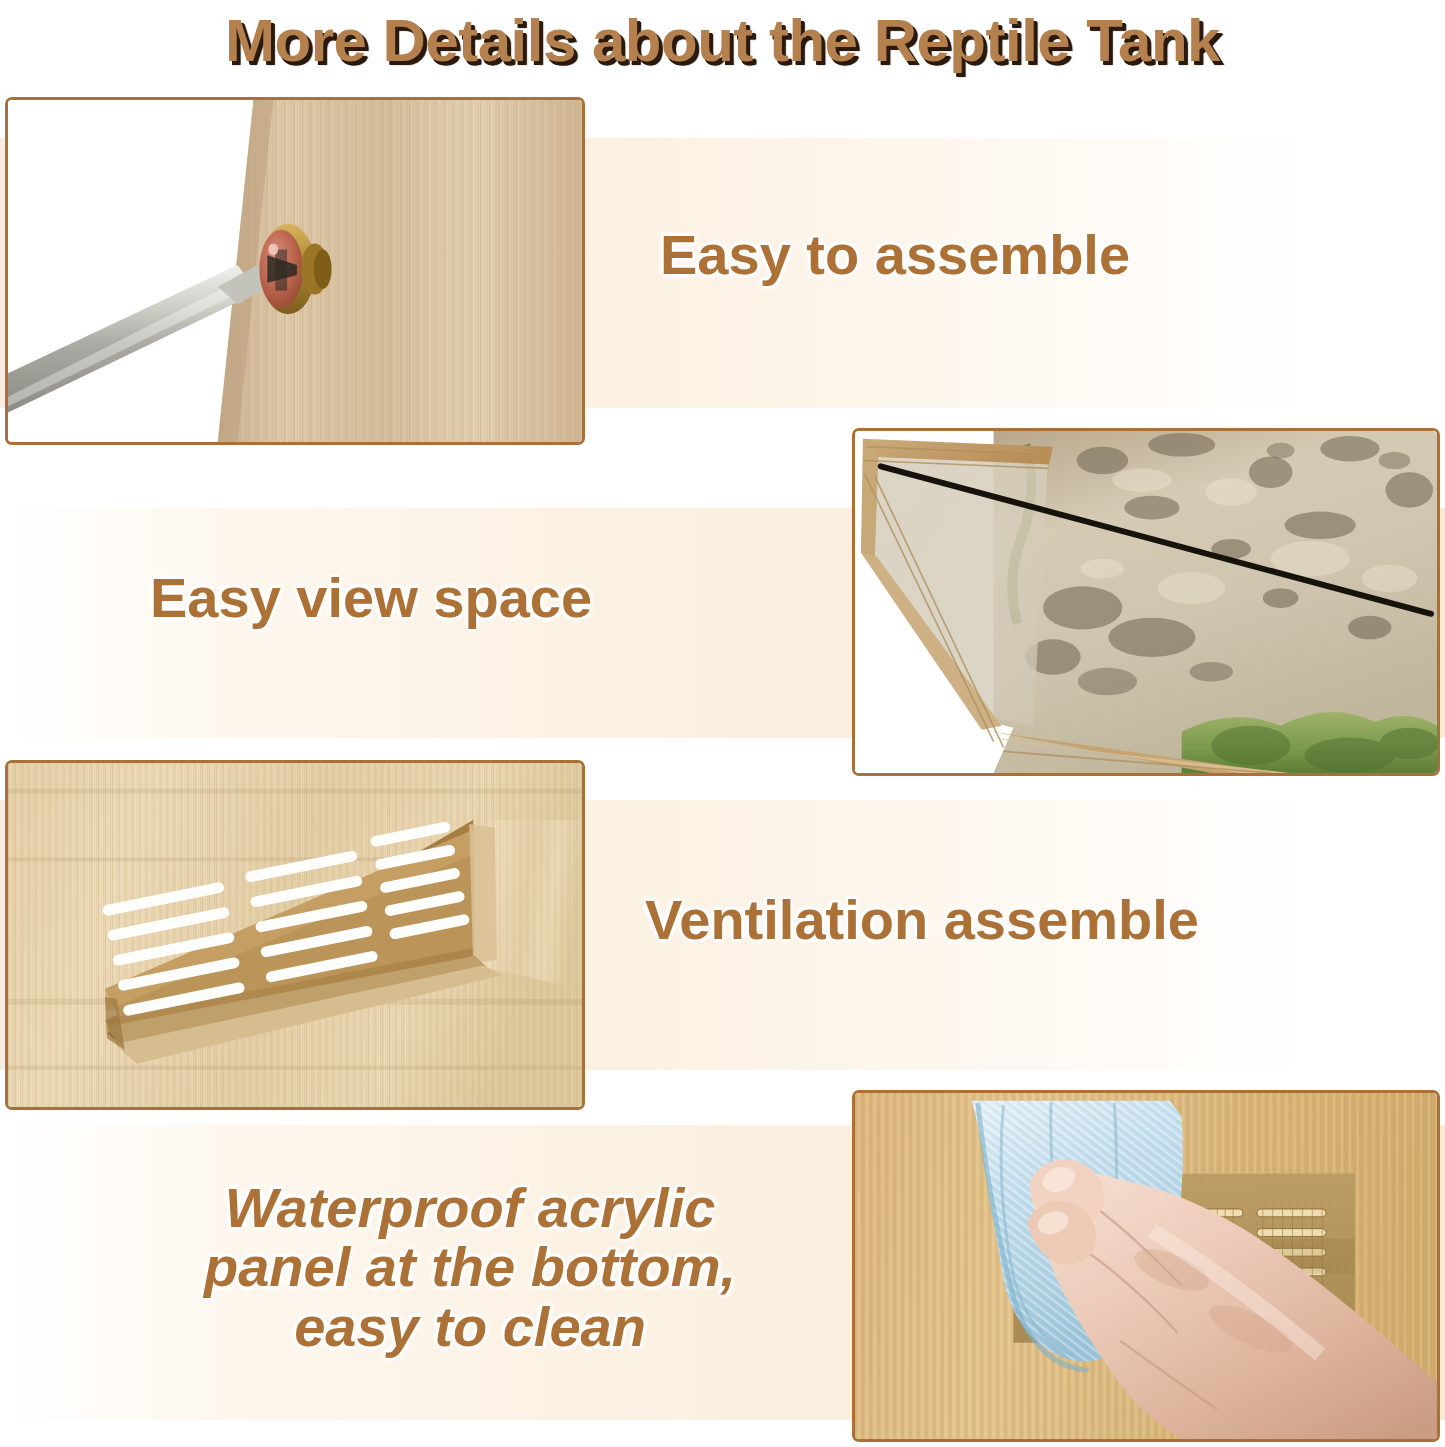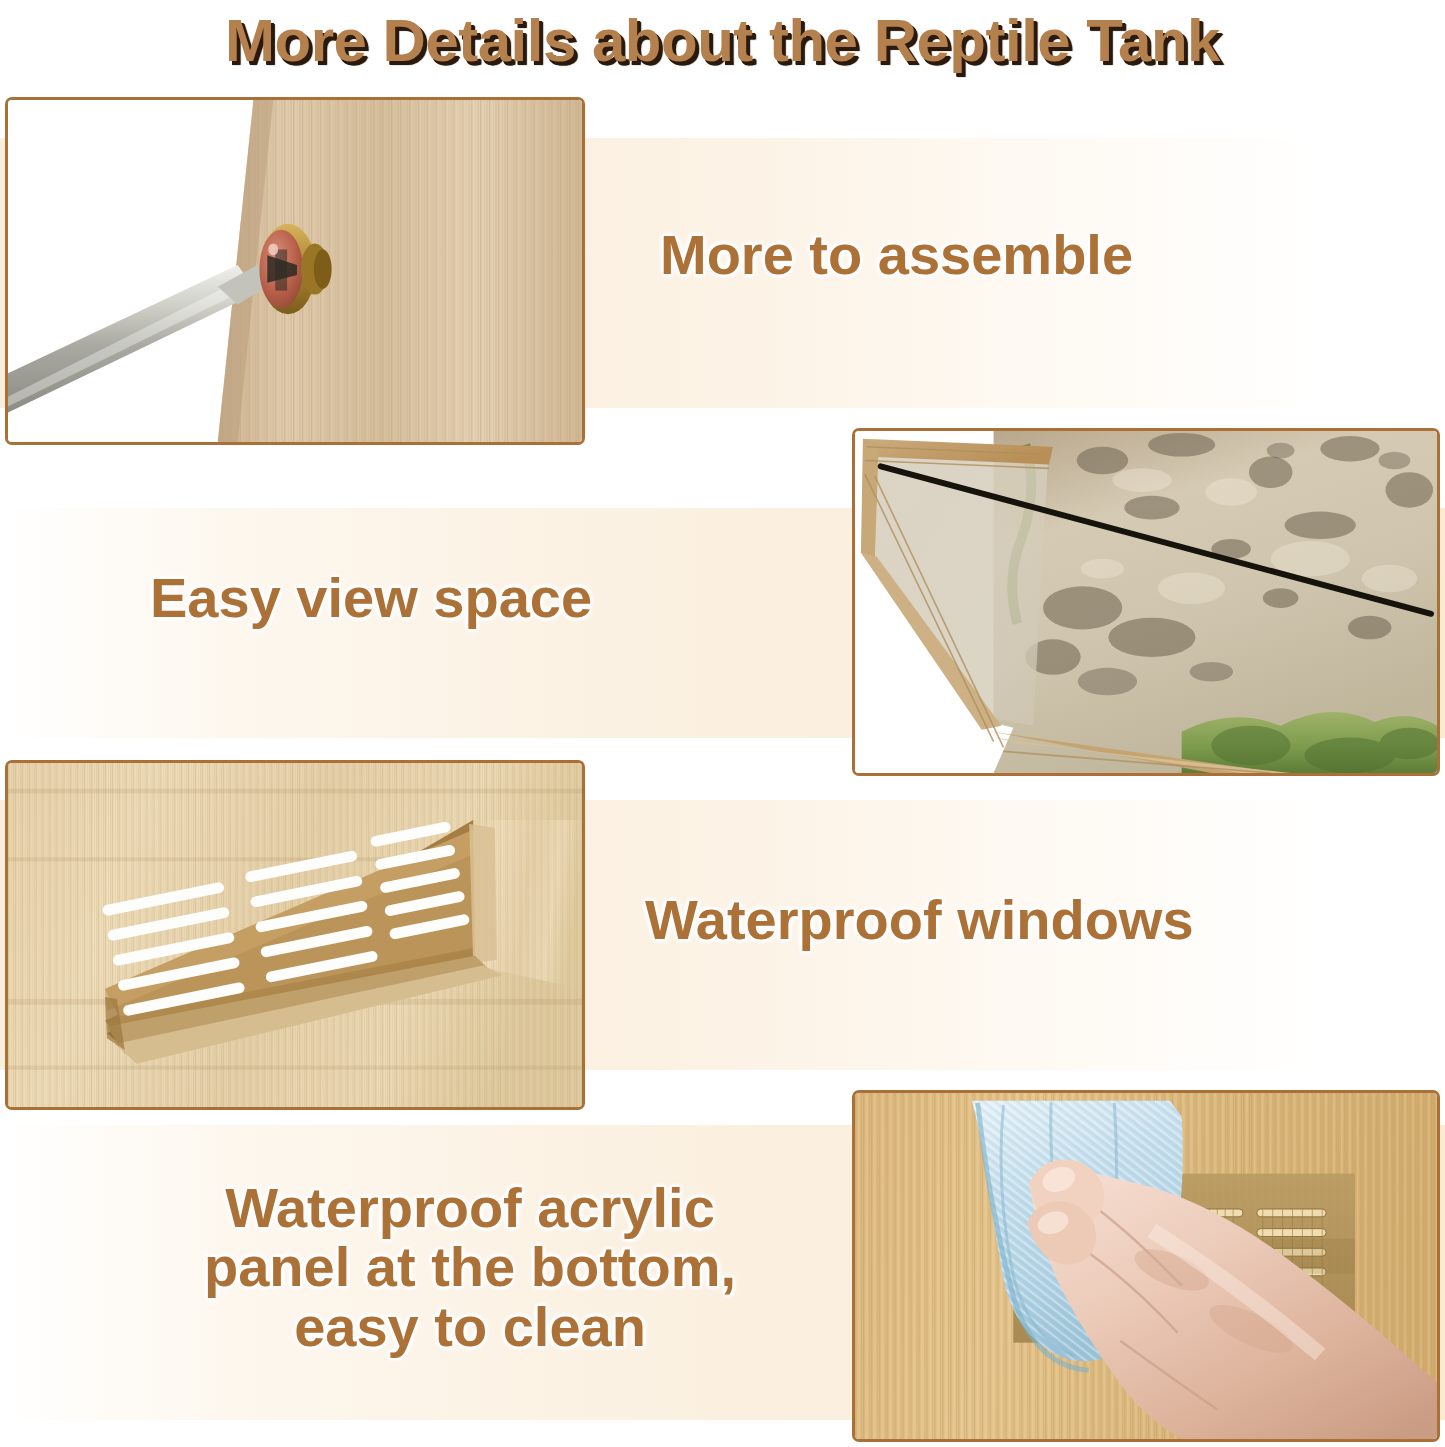--- a/index.html
+++ b/index.html
@@ -82,21 +82,21 @@
 </style>
 </head>
 <body>
 
 <div class="title-bar">
   <div class="title-text">More Details about the Reptile Tank</div>
 </div>
 
 <div class="band band-ltr" style="left:0px; top:138px; width:1445px; height:270px;"></div>
 
-<div class="caption" style="left:660px; top:225px; width:740px; font-size:56px;">More to assemble</div>
+<div class="caption" style="left:660px; top:225px; width:740px; font-size:56px;">Easy to assemble</div>
 
 <div class="photo" style="left:5px; top:97px; width:580px; height:348px;">
   <svg viewBox="0 0 580 348" preserveAspectRatio="none">
     <defs>
       <linearGradient id="woodA" x1="0" y1="0" x2="1" y2="0">
         <stop offset="0%" stop-color="#cdb290"></stop>
         <stop offset="18%" stop-color="#e0cbac"></stop>
         <stop offset="45%" stop-color="#d7c09e"></stop>
         <stop offset="70%" stop-color="#e5d2b5"></stop>
         <stop offset="100%" stop-color="#d2b996"></stop>
@@ -242,21 +242,21 @@
       <path d="M20 46 L150 322"></path>
       <path d="M150 326 L420 348"></path>
     </g>
 
     <path d="M26 36 L582 186" stroke="#16120c" stroke-width="6" fill="none" stroke-linecap="round"></path>
   </svg>
 </div>
 
 <div class="band band-ltr" style="left:0px; top:800px; width:1445px; height:270px;"></div>
 
-<div class="caption" style="left:645px; top:890px; width:790px; font-size:56px;">Waterproof windows</div>
+<div class="caption" style="left:645px; top:890px; width:790px; font-size:56px;">Ventilation assemble</div>
 
 <div class="photo" style="left:5px; top:760px; width:580px; height:350px;">
   <svg viewBox="0 0 580 350" preserveAspectRatio="none">
     <defs>
       <linearGradient id="woodC" x1="0" y1="0" x2="1" y2="0.2">
         <stop offset="0%" stop-color="#e8d4ad"></stop>
         <stop offset="25%" stop-color="#f0dfbd"></stop>
         <stop offset="55%" stop-color="#e6d2ab"></stop>
         <stop offset="80%" stop-color="#eddcb7"></stop>
         <stop offset="100%" stop-color="#e0cb9f"></stop>
@@ -328,21 +328,21 @@
 
     <polygon points="100,268 472,196 486,210 118,296" fill="#bfa06a"></polygon>
     <polygon points="108,286 480,206 500,216 130,306" fill="#d6bd90"></polygon>
 
     <polygon points="98,238 110,240 118,292 100,280" fill="#9b7840" opacity="0.7"></polygon>
   </svg>
 </div>
 
 <div class="band band-rtl" style="left:0px; top:1125px; width:1445px; height:295px;"></div>
 
-<div class="caption" style="left:90px; top:1178px; width:760px; font-size:56px; text-align:center;">Waterproof acrylic
+<div class="caption" style="left:90px; top:1178px; width:760px; font-size:56px; text-align:center;font-style:italic;">Waterproof acrylic
 panel at the bottom,
 easy to clean</div>
 
 <div class="photo" style="left:852px; top:1090px; width:588px; height:352px;">
   <svg viewBox="0 0 588 352" preserveAspectRatio="none">
     <defs>
       <linearGradient id="woodD" x1="0" y1="0" x2="1" y2="0.1">
         <stop offset="0%" stop-color="#deb97f"></stop>
         <stop offset="30%" stop-color="#e6c68f"></stop>
         <stop offset="60%" stop-color="#dcb97e"></stop>

